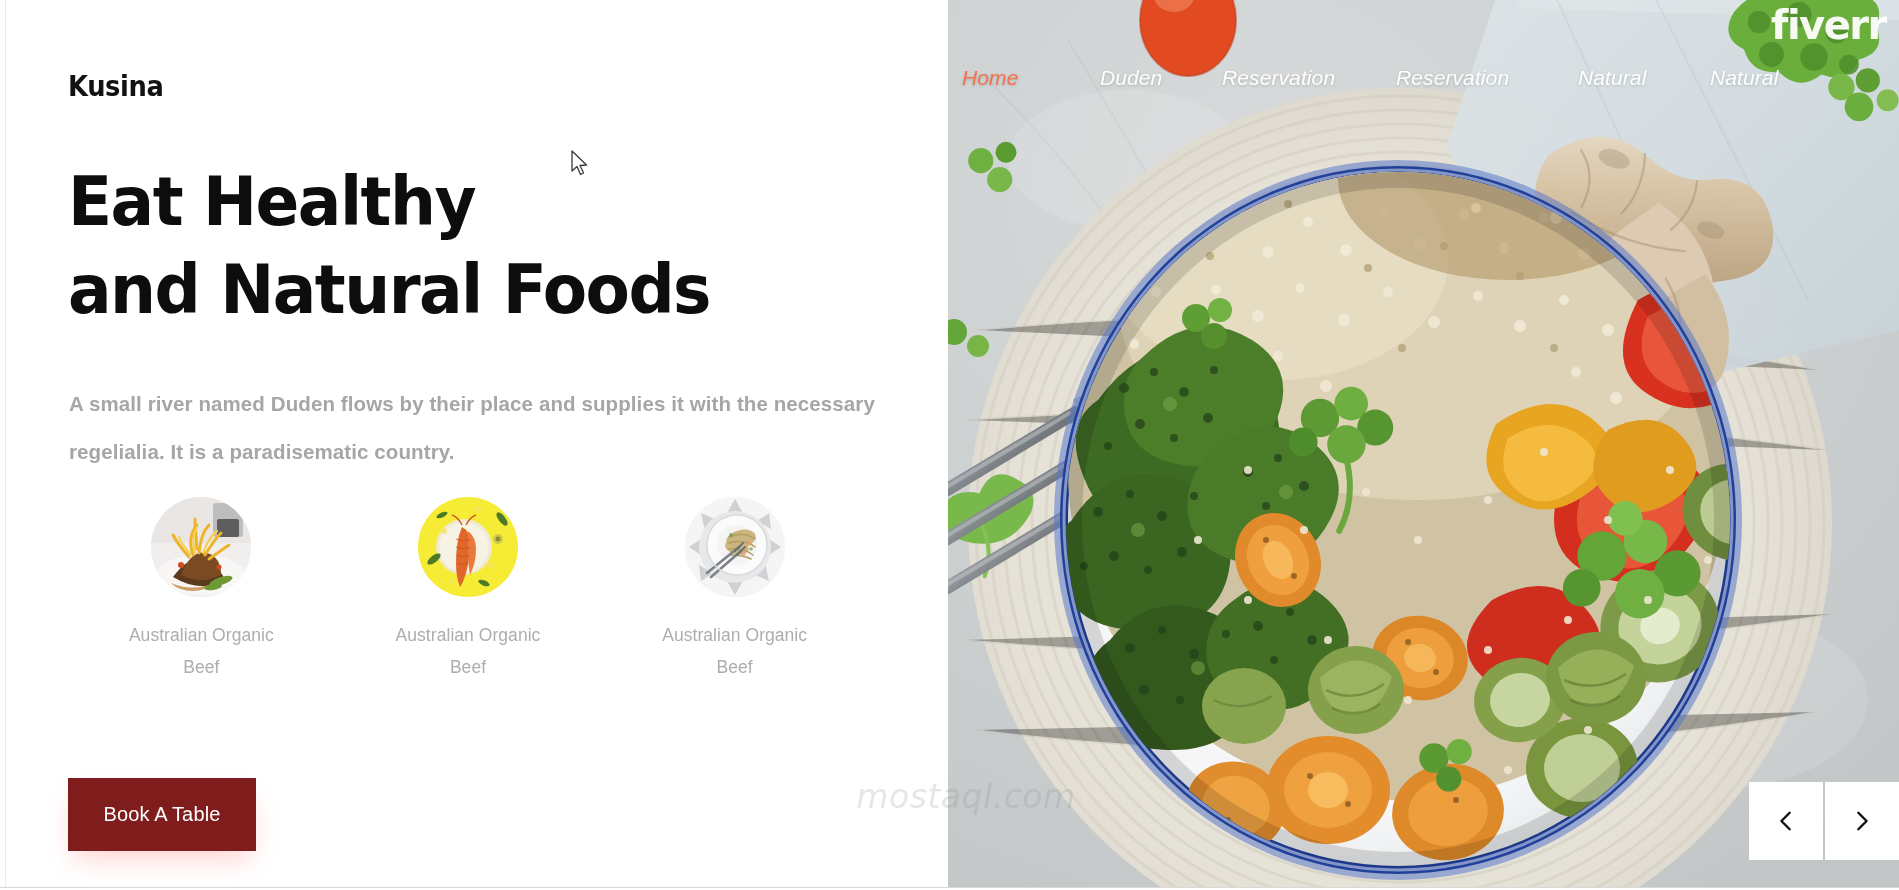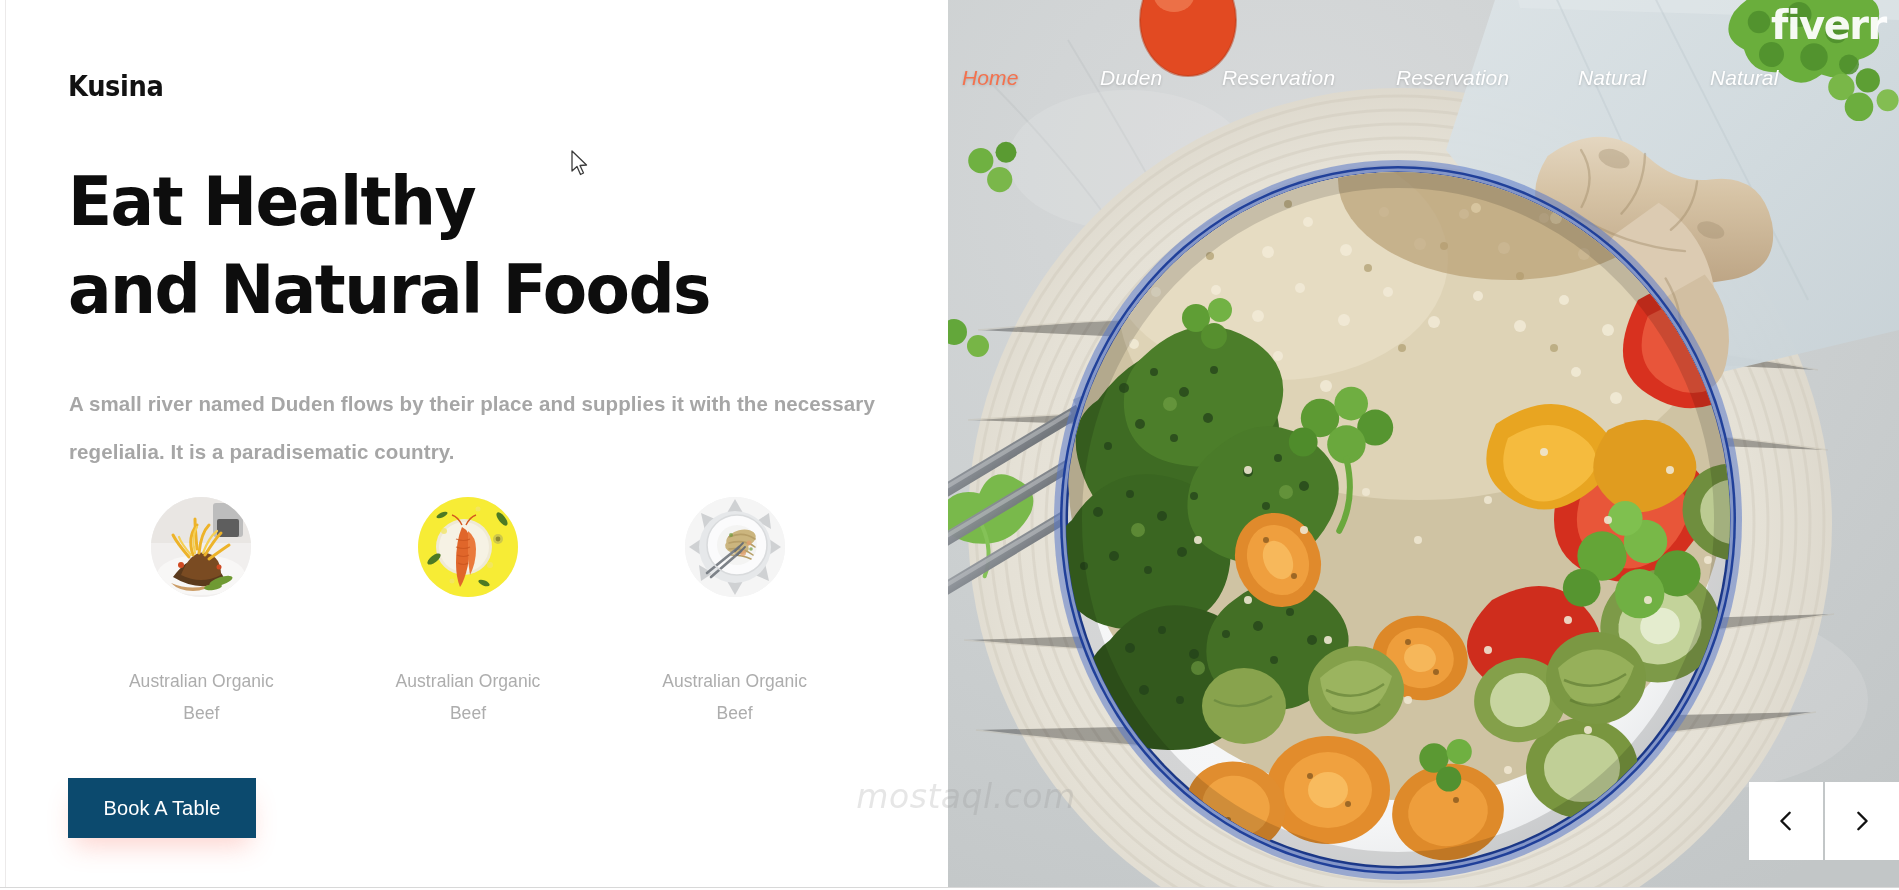--- a/index.html
+++ b/index.html
@@ -90,21 +90,20 @@
     left: 68px; top: 497px;
     width: 800px;
     display: flex;
   }
   .thumb {
     width: 268px;
     display: flex;
     flex-direction: column;
     align-items: center;
     cursor: pointer;
-    gap: 46px;
   }
   .thumb-img {
     width: 100px; height: 100px;
     border-radius: 50%;
     overflow: hidden;
     position: relative;
     background: #f3f3f3;
   }
   .thumb-img svg { display: block; width: 100%; height: 100%; }
   .thumb-label {
@@ -114,22 +113,22 @@
     font-size: 17.5px;
     line-height: 32px;
     color: #adadad;
     letter-spacing: 0.05px;
   }
 
   
   .cta {
     position: absolute;
     left: 68px; top: 778px;
-    width: 188px; height: 60px;
-    background: #0c4a6e;
+    width: 188px; height: 73px;
+    background: #7f1d1d;
     color: #ffffff;
     border: none;
     font-size: 20px;
     font-family: "Liberation Sans", sans-serif;
     letter-spacing: 0.15px;
     cursor: pointer;
     box-shadow: 0 14px 26px -6px rgba(251,90,70,0.26);
   }
 
   

